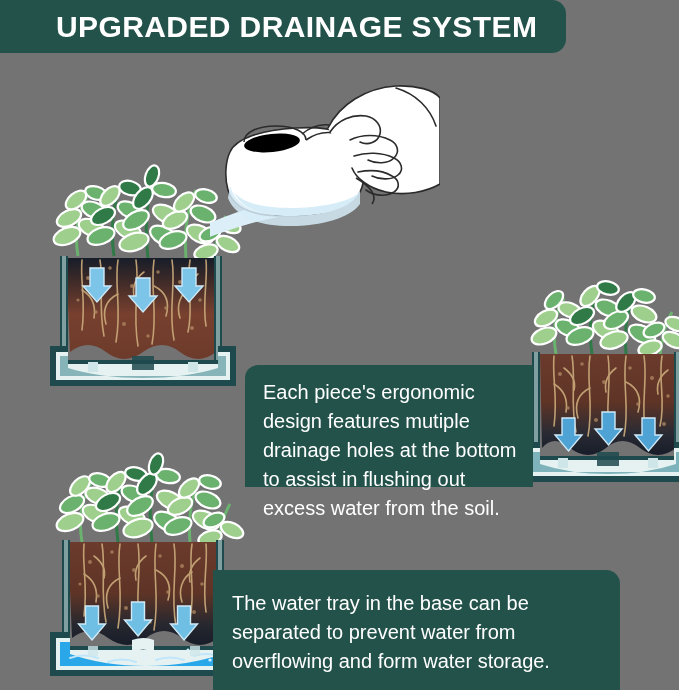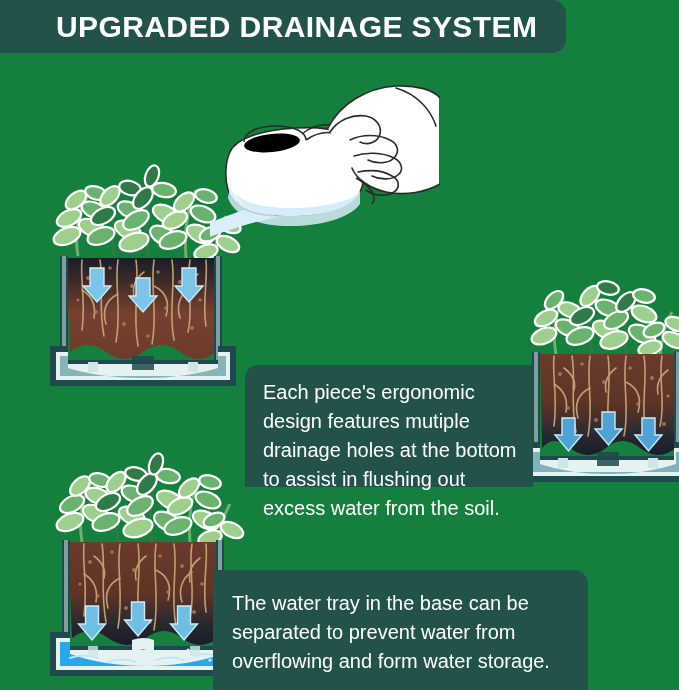--- a/index.html
+++ b/index.html
@@ -2,21 +2,21 @@
 <html><head>
 <meta charset="utf-8">
 <style>
   * { box-sizing: border-box; margin: 0; padding: 0; }
   html, body {
     width: 679px; height: 690px;
     background: #ffffff;
     font-family: "Liberation Sans", sans-serif;
     overflow: hidden;
   }
-  #stage { position: relative; width: 679px; height: 690px; background: #15803d; }
+  #stage { position: relative; width: 679px; height: 690px; background: #737373; }
 
   
   .banner {
     position: absolute; left: 0; top: 0;
     width: 566px; height: 53px;
     background: #23524b;
     border-top-right-radius: 14px;
     border-bottom-right-radius: 14px;
     display: flex; align-items: center;
   }
@@ -41,21 +41,21 @@
     color: #ffffff;
   }
   #callout-1 {
     left: 245px; top: 365px;
     width: 288px; height: 122px;
     border-top-left-radius: 13px;
     padding: 13px 14px 0 18px;
   }
   #callout-2 {
     left: 213px; top: 570px;
-    width: 375px; height: 120px;
+    width: 407px; height: 120px;
     border-top-right-radius: 14px;
     padding: 19px 14px 0 19px;
   }
 
   
   .planter { position: absolute; }
   .planter svg { display: block; overflow: visible; }
 
   
   #watering-scene { position: absolute; left: 210px; top: 80px; }

